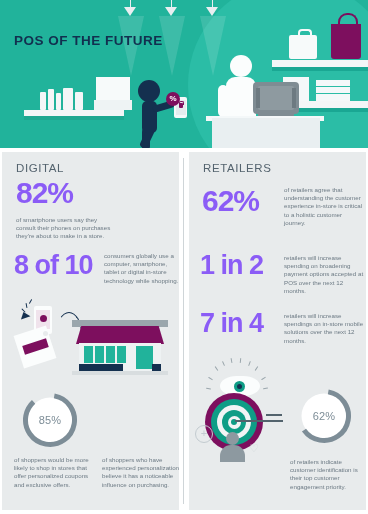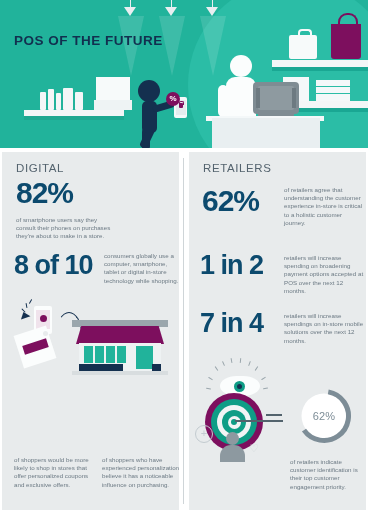--- a/index.html
+++ b/index.html
@@ -92,21 +92,21 @@
   .panel{position:absolute;top:152px;width:177px;height:358px;background:#e8ebec;}
   .panel-left{left:2px;}
   .panel-right{left:189px;}
   .panel-head{
     position:absolute;left:14px;top:12px;
     font-size:11.5px;letter-spacing:.6px;color:#54636e;
   }
   .divider{position:absolute;left:183px;top:158px;width:1.4px;height:346px;background:#cfd5d8;}
 
   .bignum{
-    position:absolute;font-weight:bold;color:#0c4a6e;letter-spacing:-1px;line-height:1;
+    position:absolute;font-weight:bold;color:#8b5cf6;letter-spacing:-1px;line-height:1;
   }
   .blurb{
     position:absolute;font-size:6.2px;line-height:8.2px;color:#6c7a84;
   }
 
   
   .store{position:absolute;left:70px;top:312px;width:100px;height:62px;}
   .st-awn{position:absolute;left:6px;top:14px;width:88px;height:18px;background:#7d0f5e;clip-path:polygon(6% 0,94% 0,100% 100%,0 100%);}
   .st-roof{position:absolute;left:2px;top:8px;width:96px;height:7px;background:#9aa6ac;}
   .st-body{position:absolute;left:9px;top:31px;width:82px;height:28px;background:#eef2f3;}
@@ -260,20 +260,27 @@
   <div class="minip-s"></div>
   <div class="minip-d"></div>
   <div class="cursor"></div>
   <div class="spark" style="left:30px;top:299px;transform:rotate(30deg);"></div>
   <div class="spark" style="left:26px;top:303px;transform:rotate(-10deg);"></div>
   <div class="spark" style="left:23px;top:308px;transform:rotate(-45deg);"></div>
   <div class="tag"></div>
   <div class="tag-bar"></div>
   <div class="tag-hole"></div>
 
+  <div class="donut" style="left:22px;top:392px;">
+    <svg width="56" height="56" viewBox="0 0 56 56">
+      <circle cx="28" cy="28" r="22.5" fill="#ffffff" stroke="#e8ebec" stroke-width="0"></circle>
+      <circle cx="28" cy="28" r="24.5" fill="none" stroke="#7d8d97" stroke-width="5" stroke-dasharray="130.9 23.1" stroke-dashoffset="0" transform="rotate(-80 28 28)" stroke-linecap="butt"></circle>
+    </svg>
+    <div class="donut-val">85%</div>
+  </div>
   <div class="blurb" style="left:14px;top:456px;width:80px;">of shoppers would be more likely to shop in stores that offer personalized coupons and exclusive offers.</div>
 
   <div class="blurb" style="left:102px;top:456px;width:80px;">of shoppers who have experienced personalization believe it has a noticeable influence on purchasing.</div>
 
   <div class="panel panel-right"></div>
 
   <div class="panel-head" style="left:203px;top:162px;">RETAILERS</div>
 
   <div class="bignum" style="left:202px;top:186px;font-size:30px;">62%</div>
   <div class="blurb" style="left:284px;top:186px;width:80px;">of retailers agree that understanding the customer experience in-store is critical to a holistic customer journey.</div>

